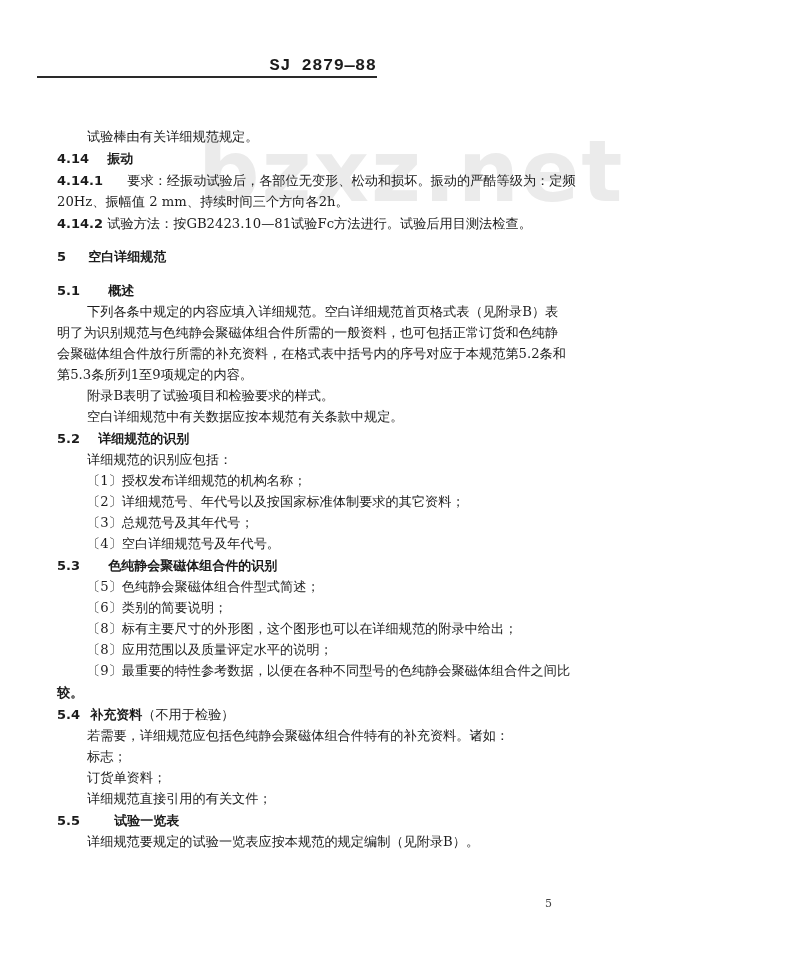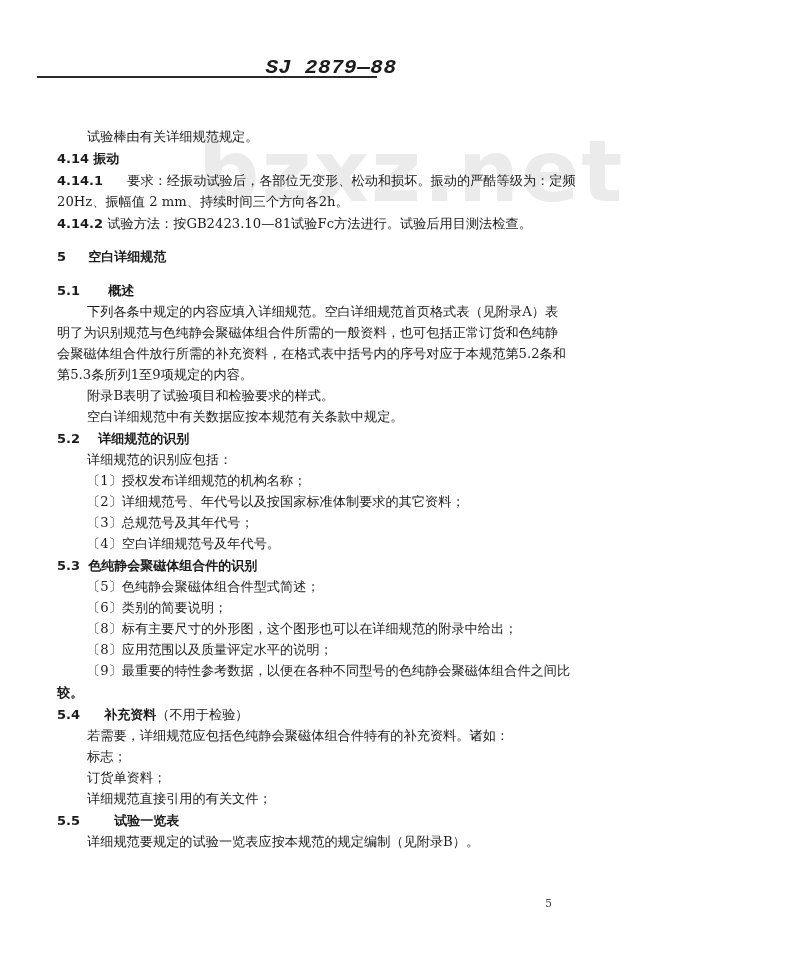--- a/index.html
+++ b/index.html
@@ -1,19 +1,19 @@
 <!DOCTYPE html>
 <html><head>
 <meta charset="utf-8">
 <style>
   html, body { margin: 0; padding: 0; background: #ffffff; }
   body { width: 800px; height: 965px; position: relative; overflow: hidden;
          font-family: "DejaVu Serif", "Liberation Serif", serif; color: #1c1c1c; }
-  .header-code { position: absolute; top: 56px; left: 16px; width: 630px; text-align: center;
-         font-family: "Liberation Mono", "DejaVu Sans Mono", monospace; font-size: 21px; font-weight: bold; letter-spacing: 0.5px; font-style: italic; }
+  .header-code { position: absolute; top: 56px; left: 8px; width: 630px; text-align: center;
+         font-family: "Liberation Mono", "DejaVu Sans Mono", monospace; font-size: 17px; font-weight: bold; letter-spacing: 0.5px; }
   .watermark { position: absolute; top: 128px; left: 198px; font-family: "DejaVu Sans", sans-serif;
          font-weight: bold; font-size: 86px; color: #ebebeb; letter-spacing: 2px; z-index: 0; line-height: 1; }
   .content { position: absolute; left: 57px; top: 128px; width: 560px; z-index: 1; font-size: 13px; }
   .line { position: absolute; white-space: nowrap; font-size: 13.2px; line-height: 18px; text-align: right; }
   .num { font-family: "DejaVu Sans", sans-serif; font-weight: bold; font-size: 13px; }
   .h { font-weight: bold; font-family: "DejaVu Sans", sans-serif; font-size: 13px; }
   .ind1 { left: 30px; }
   .ind0 { left: 0px; }
   .page-num { position: absolute; left: 545px; top: 897px; font-size: 11px; color: #444; }
 </style>
@@ -23,21 +23,21 @@
 <div class="header-code">SJ 2879—88</div>
 <div style="position:absolute;top:76px;left:37px;width:340px;height:2px;background:#2a2a2a;"></div>
 
 <div class="watermark">bzxz.net</div>
 
 <div class="content">
   <div class="line ind1" style="top:0px">试验棒由有关详细规范规定。</div>
 
   <div class="line ind0" style="top:22px">
     <span class="num">4.14</span>
-    <span class="h" style="">振动</span>
+    <span class="h" style="margin-left:14px">振动</span>
   </div>
 
   <div class="line ind0" style="top:44px">
     <span class="num">4.14.1</span>
     <span style="margin-left:20px">要求：经振动试验后，各部位无变形、松动和损坏。振动的严酷等级为：定频</span>
   </div>
   <div class="line ind0" style="top:65px">20Hz、振幅值 2 mm、持续时间三个方向各2h。</div>
 
   <div class="line ind0" style="top:87px">
     <span class="num">4.14.2</span>
@@ -46,51 +46,51 @@
 
   <div class="line ind0" style="top:120px">
     <span class="num">5</span>
     <span class="h" style="margin-left:18px">空白详细规范</span>
   </div>
 
   <div class="line ind0" style="top:154px">
     <span class="num">5.1</span>
     <span class="h" style="margin-left:24px">概述</span>
   </div>
-  <div class="line ind1" style="top:175px">下列各条中规定的内容应填入详细规范。空白详细规范首页格式表（见附录A）表</div>
+  <div class="line ind1" style="top:175px">下列各条中规定的内容应填入详细规范。空白详细规范首页格式表（见附录B）表</div>
   <div class="line ind0" style="top:196px">明了为识别规范与色纯静会聚磁体组合件所需的一般资料，也可包括正常订货和色纯静</div>
   <div class="line ind0" style="top:217px">会聚磁体组合件放行所需的补充资料，在格式表中括号内的序号对应于本规范第5.2条和</div>
   <div class="line ind0" style="top:238px">第5.3条所列1至9项规定的内容。</div>
   <div class="line ind1" style="top:259px">附录B表明了试验项目和检验要求的样式。</div>
   <div class="line ind1" style="top:280px">空白详细规范中有关数据应按本规范有关条款中规定。</div>
 
   <div class="line ind0" style="top:302px">
     <span class="num">5.2</span>
     <span class="h" style="margin-left:14px">详细规范的识别</span>
   </div>
   <div class="line ind1" style="top:323px">详细规范的识别应包括：</div>
   <div class="line ind1" style="top:344px">〔1〕授权发布详细规范的机构名称；</div>
   <div class="line ind1" style="top:365px">〔2〕详细规范号、年代号以及按国家标准体制要求的其它资料；</div>
   <div class="line ind1" style="top:386px">〔3〕总规范号及其年代号；</div>
   <div class="line ind1" style="top:407px">〔4〕空白详细规范号及年代号。</div>
 
   <div class="line ind0" style="top:429px">
     <span class="num">5.3</span>
-    <span class="h" style="margin-left:4px">色纯静会聚磁体组合件的识别</span>
+    <span class="h" style="margin-left:24px">色纯静会聚磁体组合件的识别</span>
   </div>
   <div class="line ind1" style="top:450px">〔5〕色纯静会聚磁体组合件型式简述；</div>
   <div class="line ind1" style="top:471px">〔6〕类别的简要说明；</div>
   <div class="line ind1" style="top:492px">〔8〕标有主要尺寸的外形图，这个图形也可以在详细规范的附录中给出；</div>
   <div class="line ind1" style="top:513px">〔8〕应用范围以及质量评定水平的说明；</div>
   <div class="line ind1" style="top:534px">〔9〕最重要的特性参考数据，以便在各种不同型号的色纯静会聚磁体组合件之间比</div>
   <div class="line ind0" style="top:556px;font-weight:bold">较。</div>
 
   <div class="line ind0" style="top:578px">
     <span class="num">5.4</span>
-    <span class="h" style="margin-left:20px">补充资料</span><span>（不用于检验）</span>
+    <span class="h" style="margin-left:6px">补充资料</span><span>（不用于检验）</span>
   </div>
   <div class="line ind1" style="top:599px">若需要，详细规范应包括色纯静会聚磁体组合件特有的补充资料。诸如：</div>
   <div class="line ind1" style="top:620px">标志；</div>
   <div class="line ind1" style="top:641px">订货单资料；</div>
   <div class="line ind1" style="top:662px">详细规范直接引用的有关文件；</div>
 
   <div class="line ind0" style="top:684px">
     <span class="num">5.5</span>
     <span class="h" style="margin-left:30px">试验一览表</span>
   </div>

